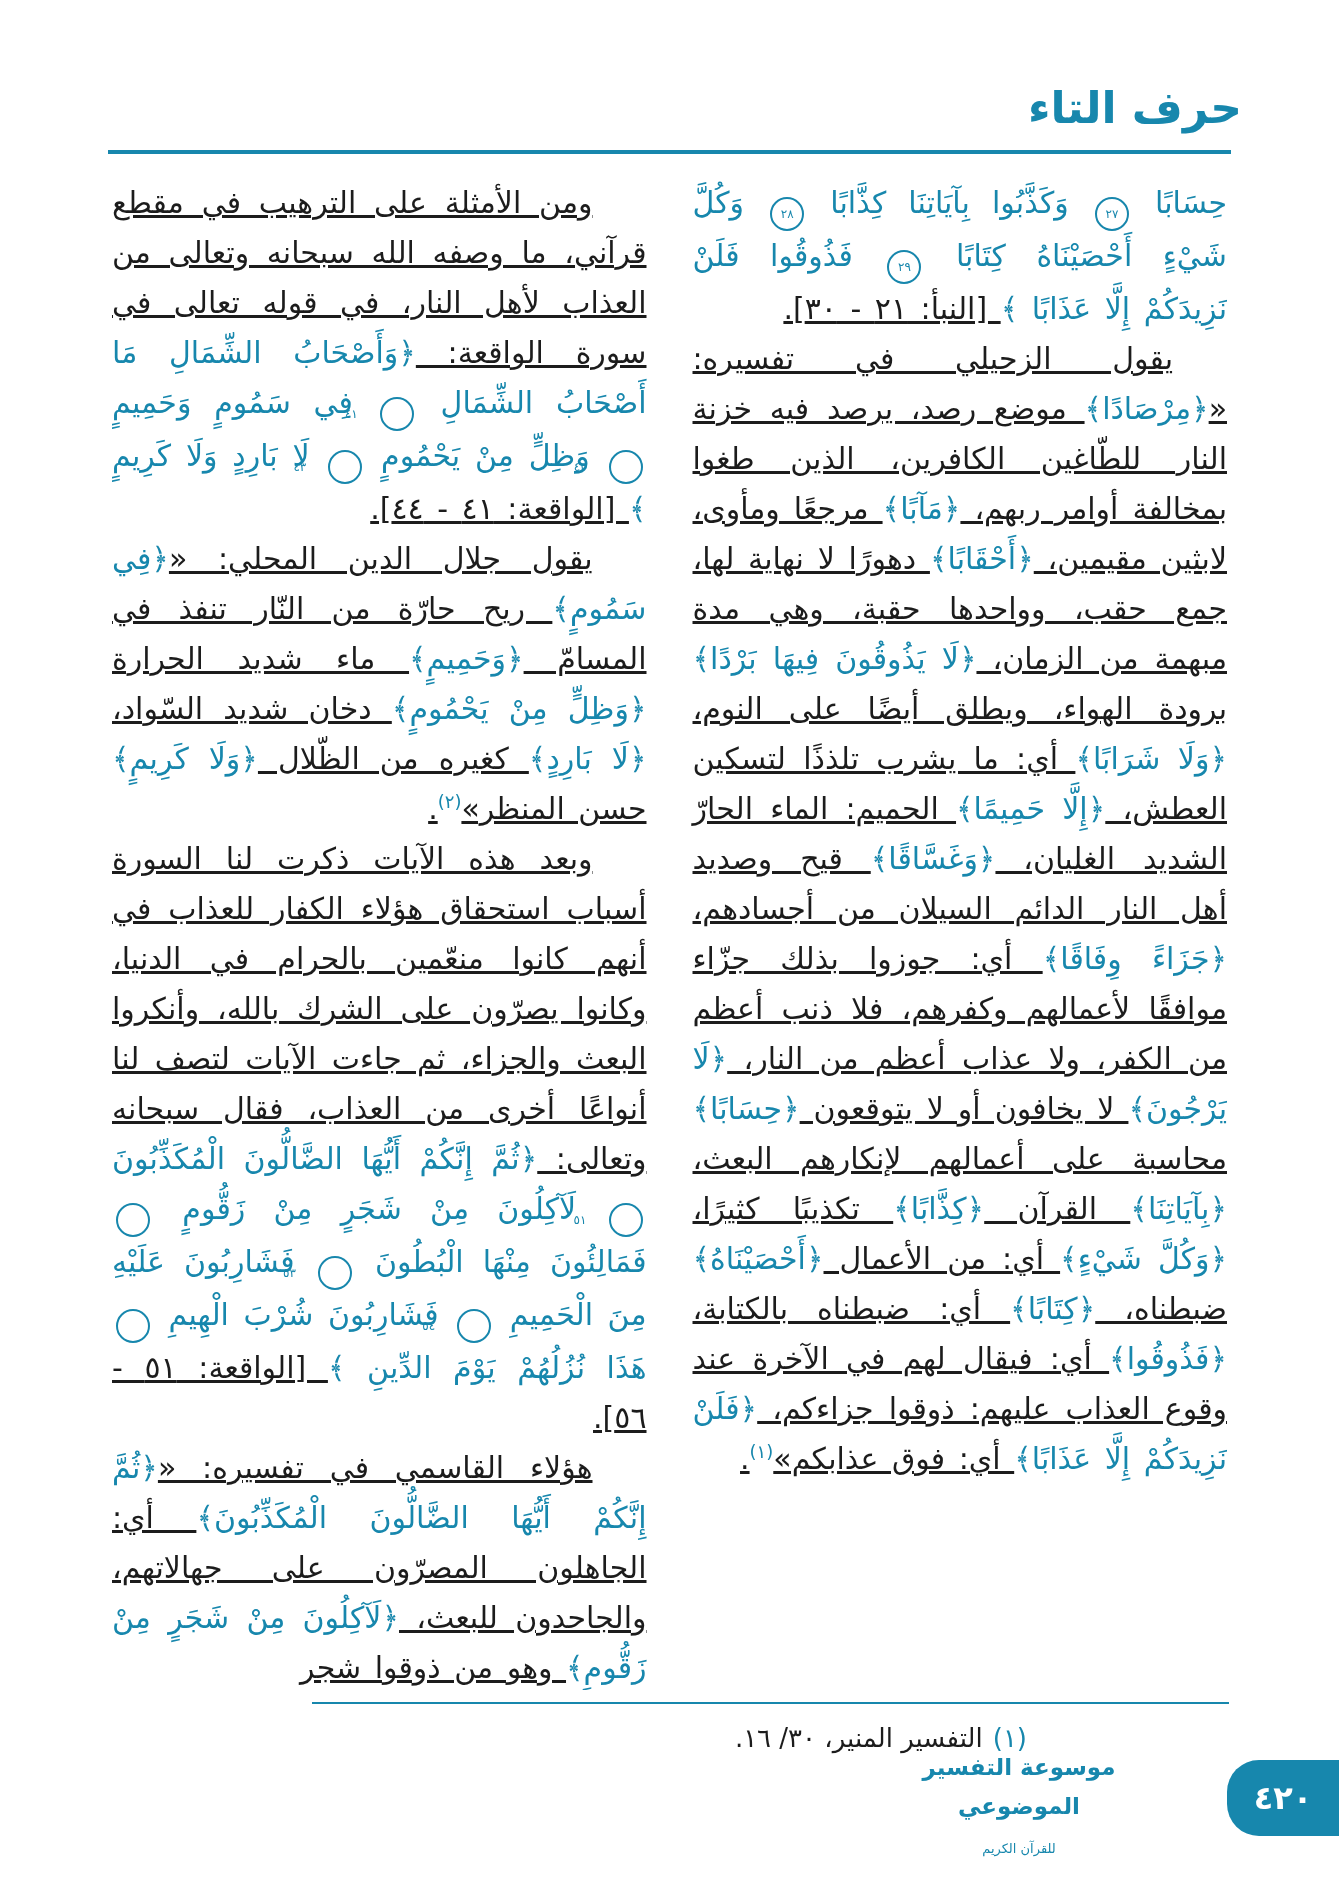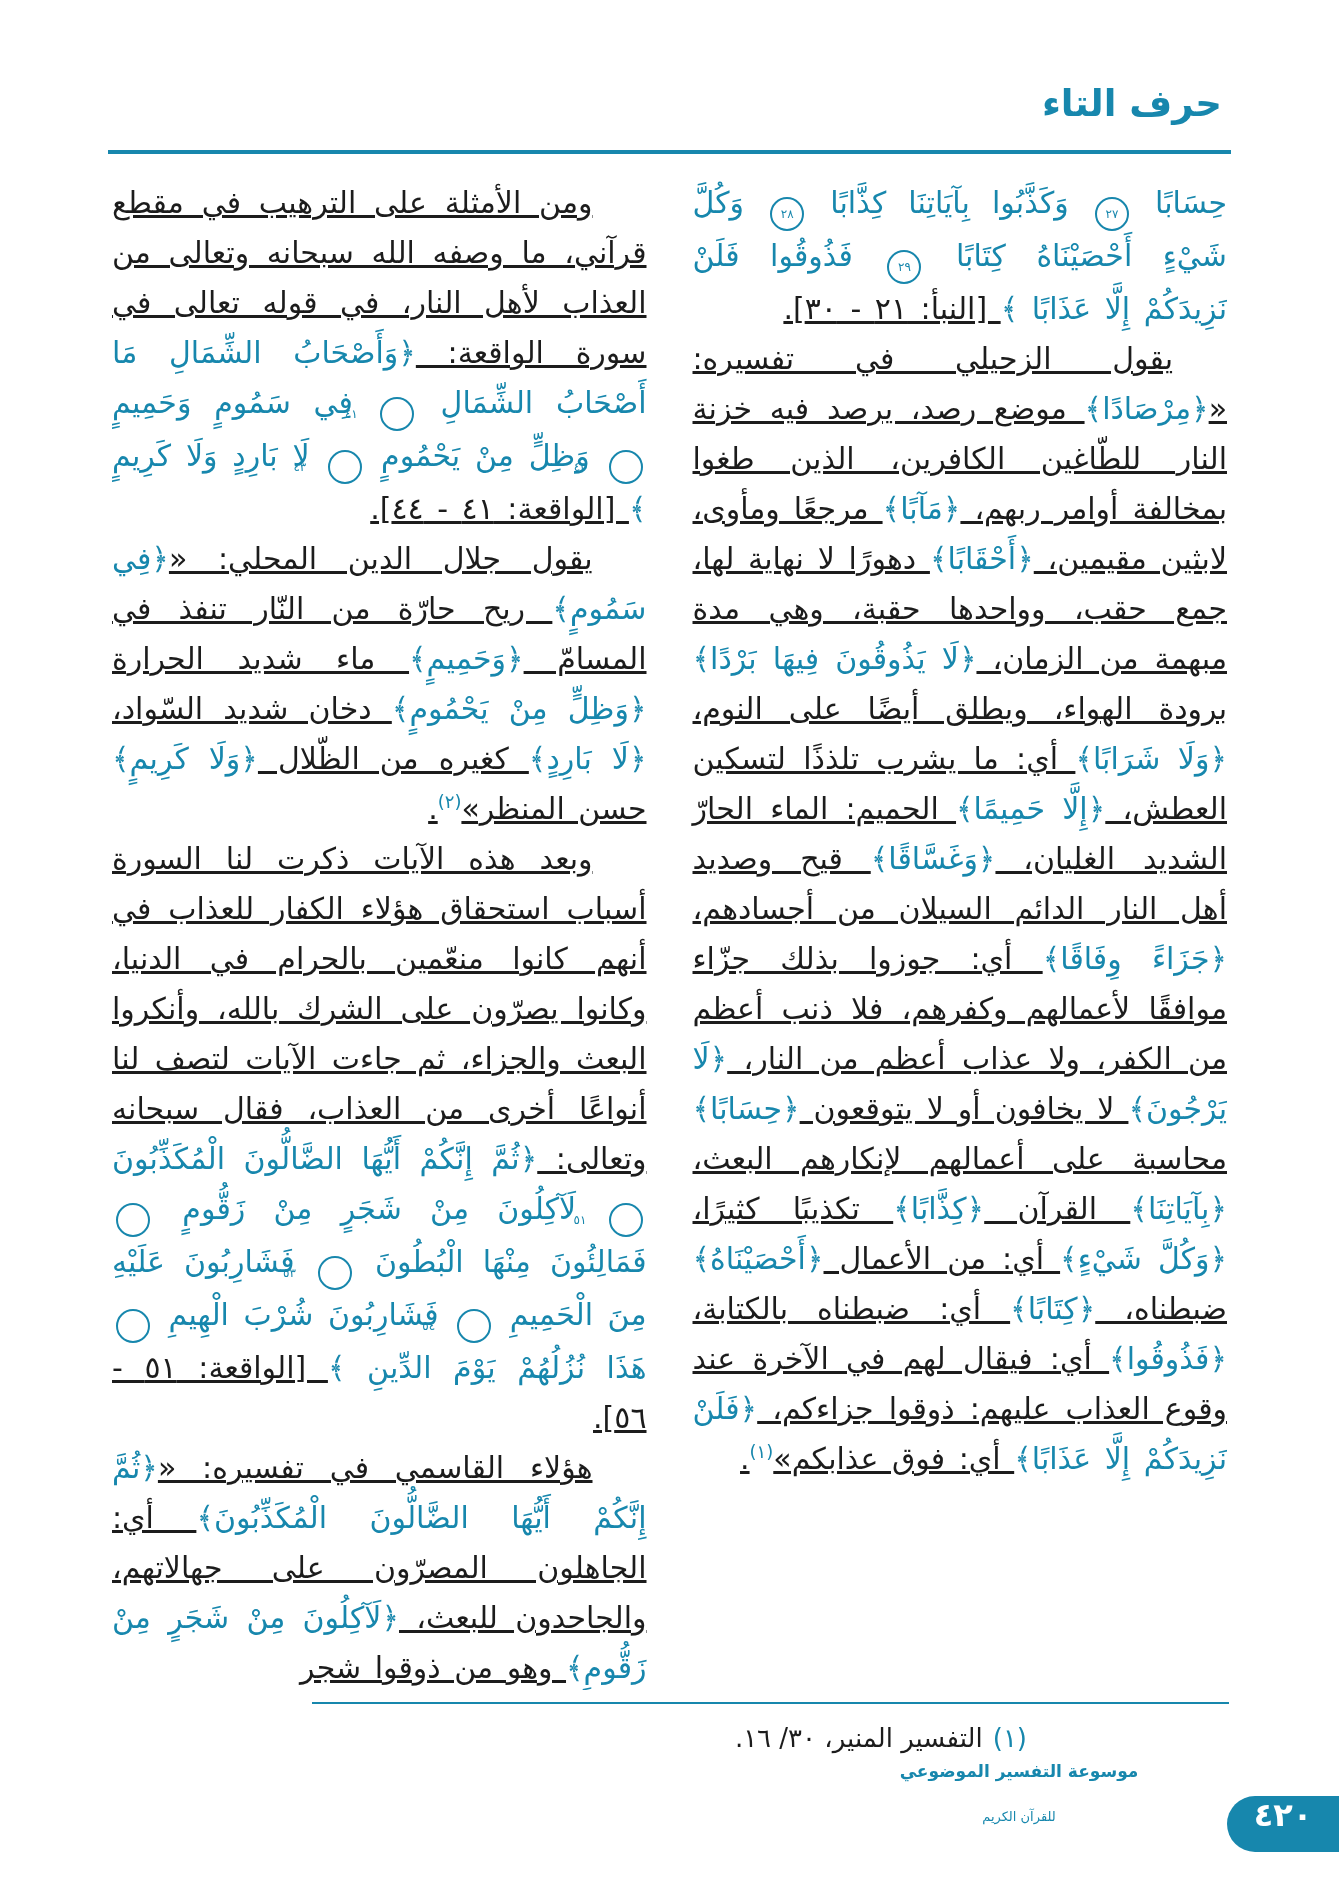--- a/index.html
+++ b/index.html
@@ -7,23 +7,23 @@
   .page {
     position:relative;
     width:1339px; height:1890px;
     background:#ffffff;
     overflow:hidden;
     direction:rtl;
     font-family:"DejaVu Sans", sans-serif;
     color:var(--ink, #1c1c1c);
   }
   .section-title {
-    position:absolute; top:82px; right:117px;
+    position:absolute; top:82px; right:97px;
     color:var(--accent, #1787ad);
-    font-size:37px; font-weight:bold;
+    font-size:44px; font-weight:bold;
     letter-spacing:1px;
   }
   .header-rule {
     position:absolute; top:150px; left:108px; right:108px;
     height:4px; background:var(--accent, #1787ad);
   }
   .content {
     position:absolute; top:178px; right:112px; left:112px;
     height:1512px; overflow:hidden;
     display:flex; gap:46px;
@@ -64,28 +64,28 @@
     font-size:26px; line-height:40px;
   }
   .footnote { flex:1 1 0; }
   .footnote:last-child { padding-right:200px; }
   .fn-num { color:var(--accent, #1787ad); margin-left:10px; }
   .fn-text { color:var(--ink, #1c1c1c); }
   .logo {
     position:absolute; top:1748px; right:200px; width:240px;
     text-align:center; color:var(--accent, #1787ad);
   }
-  .logo-line1 { font-size:17px; font-weight:bold; line-height:46px; }
+  .logo-line1 { font-size:23px; font-weight:bold; line-height:39px; }
   .logo-line2 { font-size:13px; margin-top:15px; letter-spacing:1px; }
   .page-badge {
-    position:absolute; top:1760px; right:0; width:112px; height:56px;
+    position:absolute; top:1760px; right:0; width:112px; height:76px;
     background:var(--accent, #1787ad);
     border-radius:32px 0 0 32px;
-    display:flex; align-items:flex-start; justify-content:center;
-    color:#ffffff; font-size:32px; font-weight:bold;margin-top:36px;
+    display:flex; align-items:center; justify-content:center;
+    color:#ffffff; font-size:32px; font-weight:bold;
   }
 </style>
 </head>
 <body>
 
 <div class="page">
 
   <div class="section-title">حرف التاء</div>
 
   <div class="header-rule"></div>

